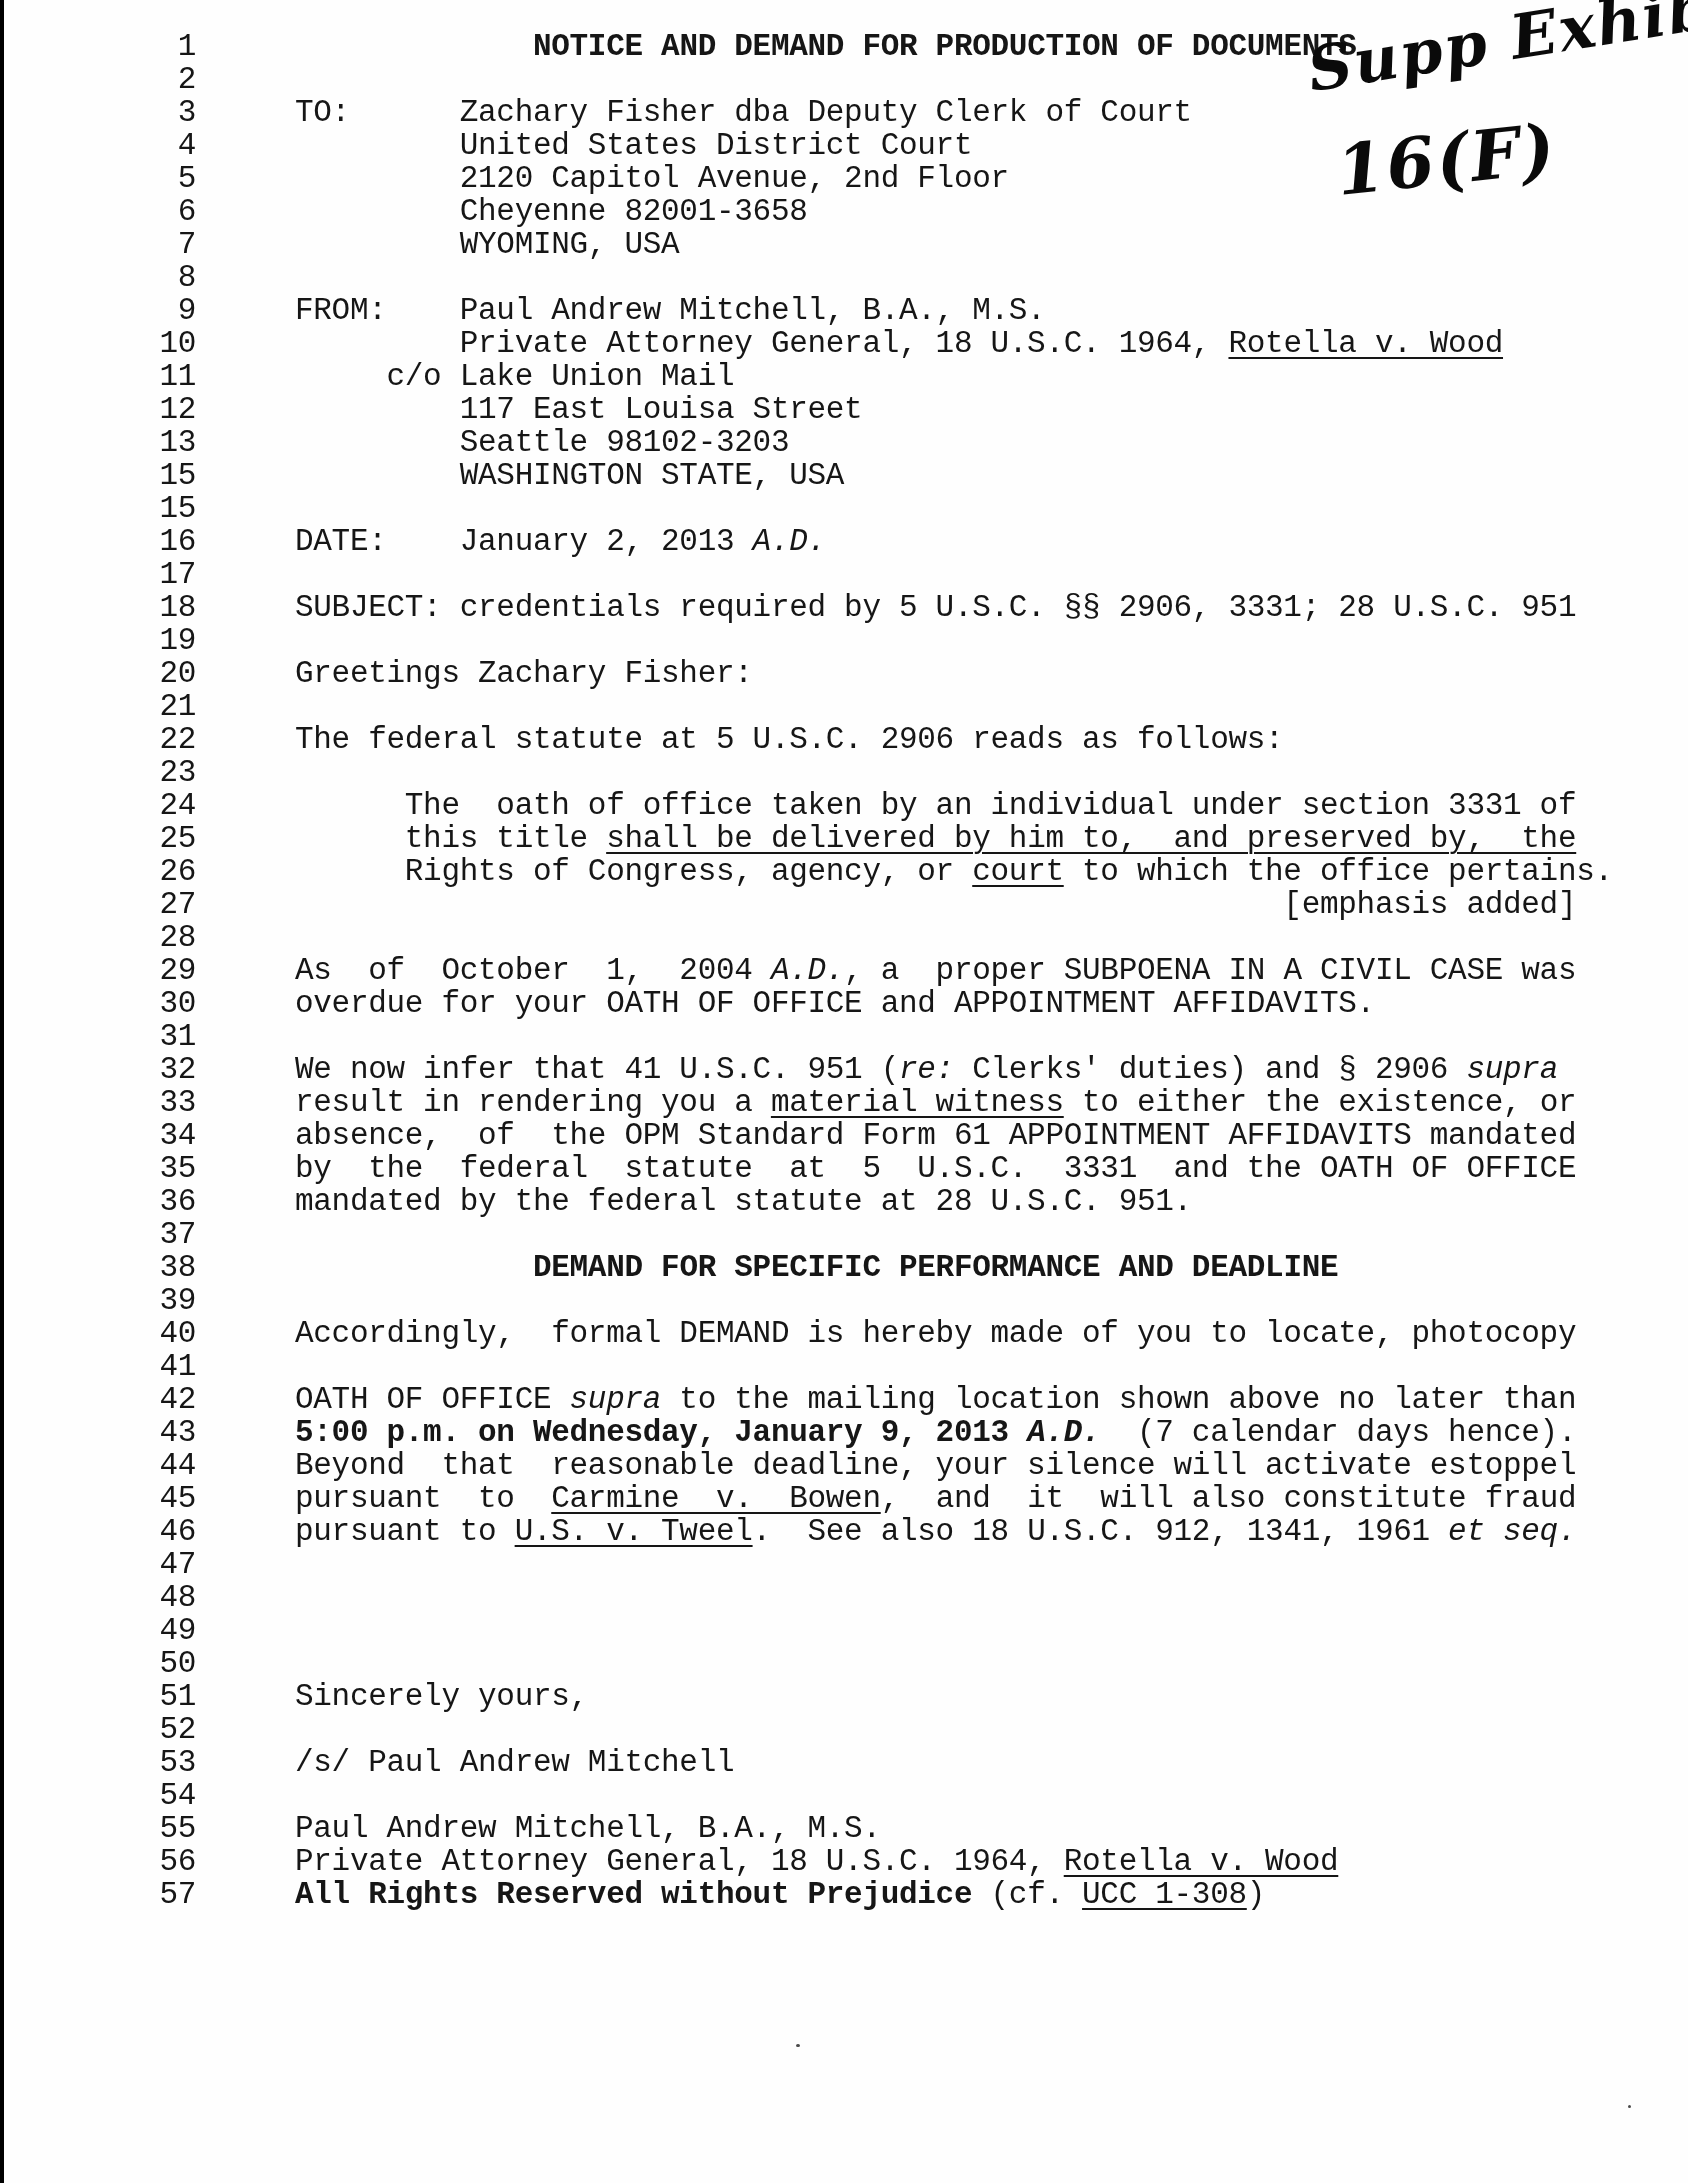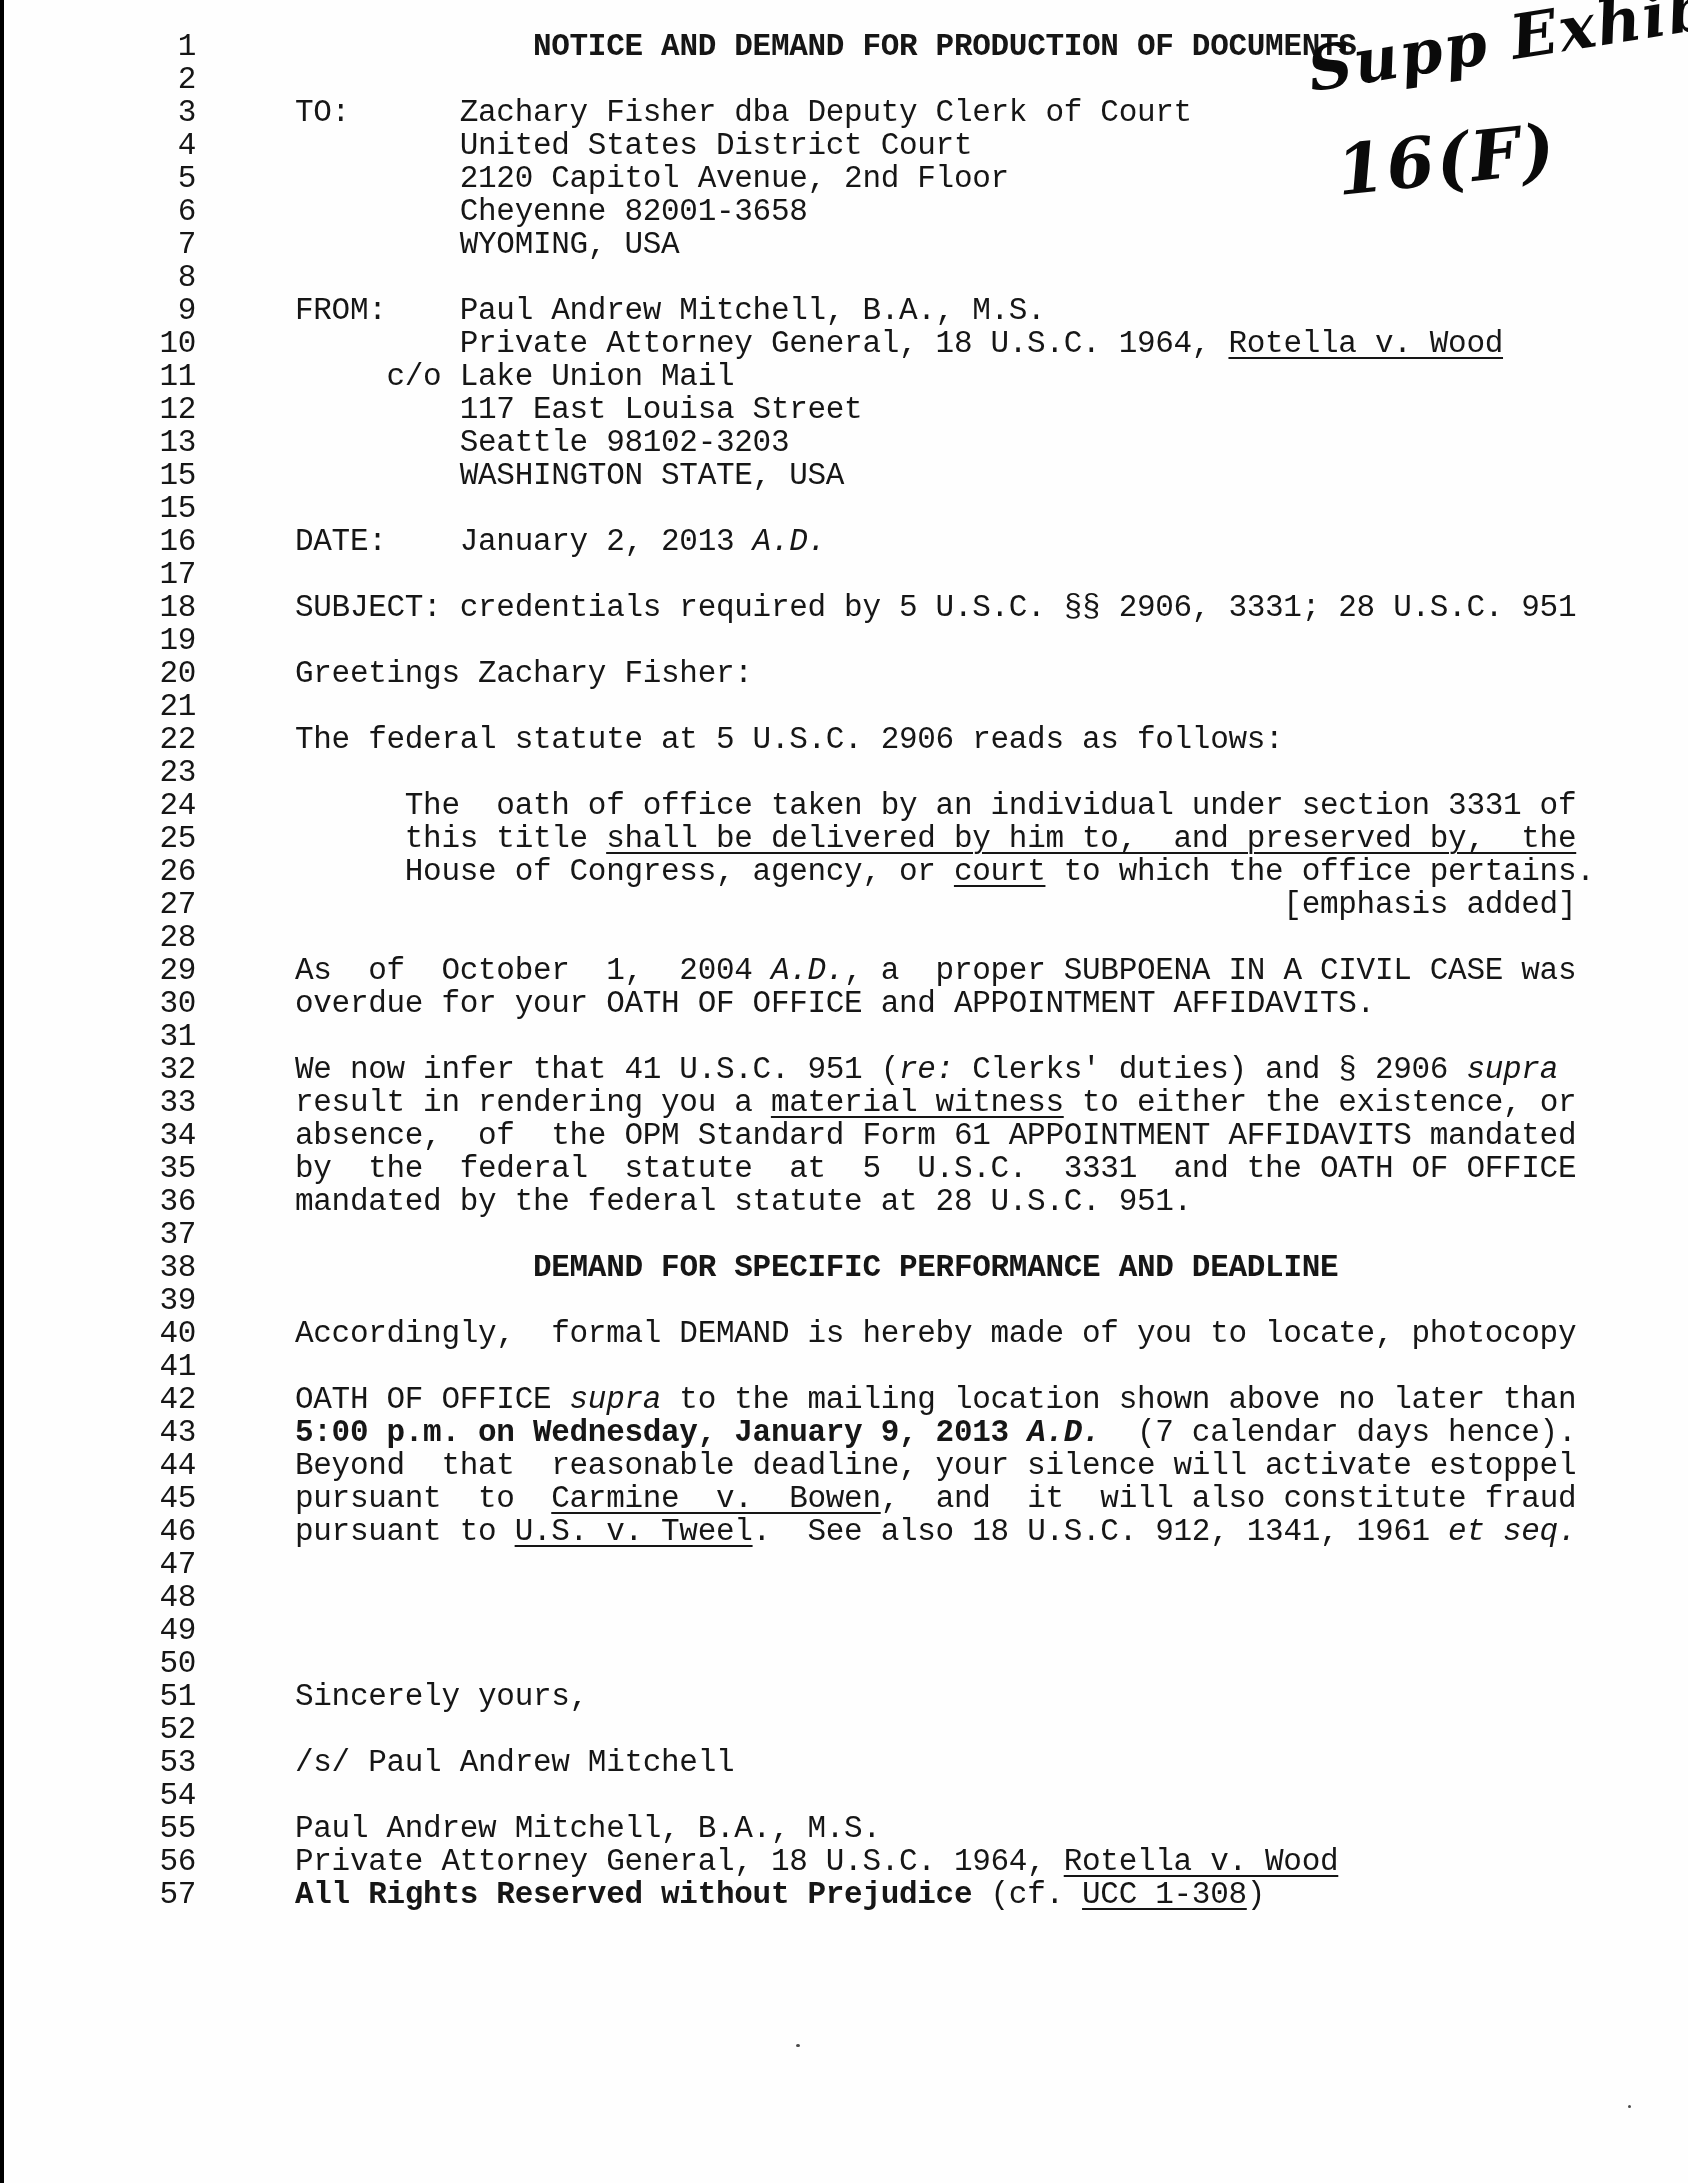--- a/index.html
+++ b/index.html
@@ -69,21 +69,21 @@
       <div class="line-row"><span class="line-number">16</span><span class="line-text"><span class="seg-n">DATE:    January 2, 2013 </span><span class="seg-i">A.D.</span></span></div>
       <div class="line-row"><span class="line-number">17</span><span class="line-text"></span></div>
       <div class="line-row"><span class="line-number">18</span><span class="line-text"><span class="seg-n">SUBJECT: credentials required by 5 U.S.C. §§ 2906, 3331; 28 U.S.C. 951</span></span></div>
       <div class="line-row"><span class="line-number">19</span><span class="line-text"></span></div>
       <div class="line-row"><span class="line-number">20</span><span class="line-text"><span class="seg-n">Greetings Zachary Fisher:</span></span></div>
       <div class="line-row"><span class="line-number">21</span><span class="line-text"></span></div>
       <div class="line-row"><span class="line-number">22</span><span class="line-text"><span class="seg-n">The federal statute at 5 U.S.C. 2906 reads as follows:</span></span></div>
       <div class="line-row"><span class="line-number">23</span><span class="line-text"></span></div>
       <div class="line-row"><span class="line-number">24</span><span class="line-text"><span class="seg-n">      The  oath of office taken by an individual under section 3331 of</span></span></div>
       <div class="line-row"><span class="line-number">25</span><span class="line-text"><span class="seg-n">      this title </span><span class="seg-u">shall be delivered by him to,  and preserved by,  the</span></span></div>
-      <div class="line-row"><span class="line-number">26</span><span class="line-text"><span class="seg-n">      House of Congress, agency, or </span><span class="seg-u">court</span><span class="seg-n"> to which the office pertains.</span></span></div>
+      <div class="line-row"><span class="line-number">26</span><span class="line-text"><span class="seg-n">      Rights of Congress, agency, or </span><span class="seg-u">court</span><span class="seg-n"> to which the office pertains.</span></span></div>
       <div class="line-row"><span class="line-number">27</span><span class="line-text"><span class="seg-n">                                                      [emphasis added]</span></span></div>
       <div class="line-row"><span class="line-number">28</span><span class="line-text"></span></div>
       <div class="line-row"><span class="line-number">29</span><span class="line-text"><span class="seg-n">As  of  October  1,  2004 </span><span class="seg-i">A.D.</span><span class="seg-n">, a  proper SUBPOENA IN A CIVIL CASE was</span></span></div>
       <div class="line-row"><span class="line-number">30</span><span class="line-text"><span class="seg-n">overdue for your OATH OF OFFICE and APPOINTMENT AFFIDAVITS.</span></span></div>
       <div class="line-row"><span class="line-number">31</span><span class="line-text"></span></div>
       <div class="line-row"><span class="line-number">32</span><span class="line-text"><span class="seg-n">We now infer that 41 U.S.C. 951 (</span><span class="seg-i">re:</span><span class="seg-n"> Clerks' duties) and § 2906 </span><span class="seg-i">supra</span></span></div>
       <div class="line-row"><span class="line-number">33</span><span class="line-text"><span class="seg-n">result in rendering you a </span><span class="seg-u">material witness</span><span class="seg-n"> to either the existence, or</span></span></div>
       <div class="line-row"><span class="line-number">34</span><span class="line-text"><span class="seg-n">absence,  of  the OPM Standard Form 61 APPOINTMENT AFFIDAVITS mandated</span></span></div>
       <div class="line-row"><span class="line-number">35</span><span class="line-text"><span class="seg-n">by  the  federal  statute  at  5  U.S.C.  3331  and the OATH OF OFFICE</span></span></div>
       <div class="line-row"><span class="line-number">36</span><span class="line-text"><span class="seg-n">mandated by the federal statute at 28 U.S.C. 951.</span></span></div>

